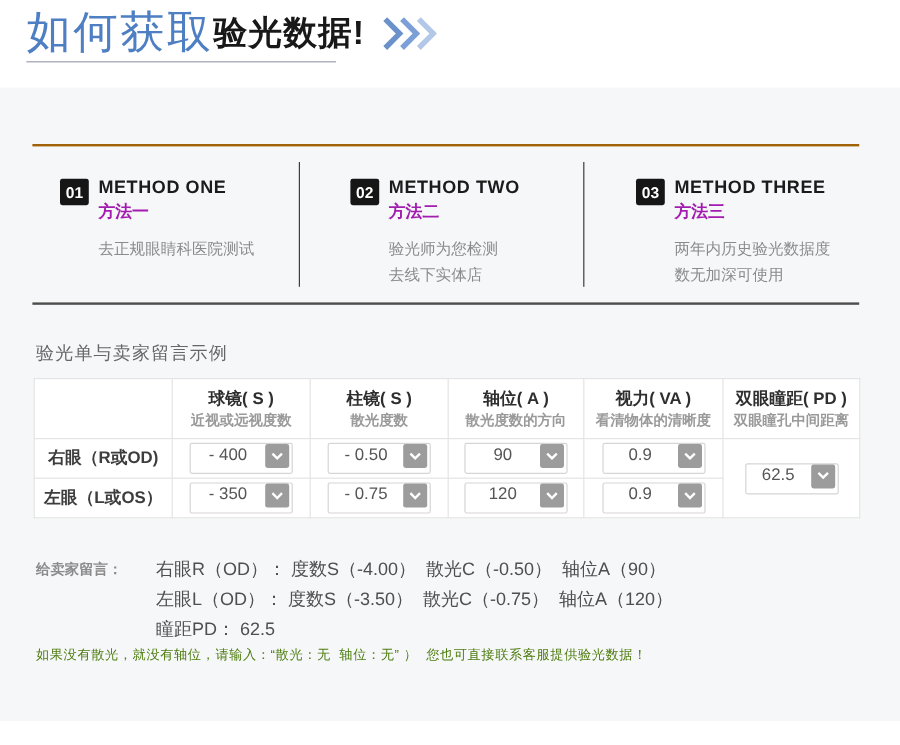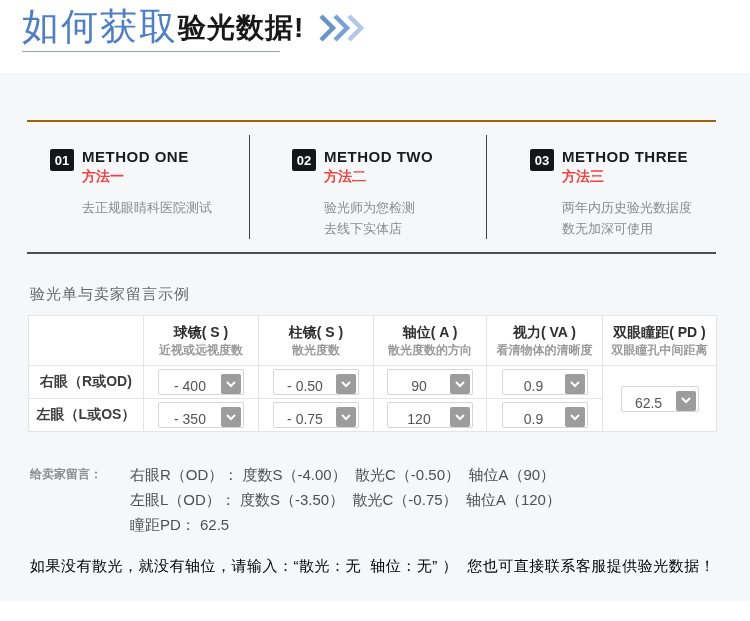--- a/index.html
+++ b/index.html
@@ -20,47 +20,47 @@
   
   .methods { width:689px; margin:47px 0 0 27px; border-top:2px solid #a16207; border-bottom:2px solid #4d4d4d; height:134px; display:flex; }
   .m-col { padding-top:26px; }
   .m-col.c1 { width:222px; padding-left:23px; }
   .m-col.c2 { width:236px; padding-left:42px; }
   .m-col.c3 { flex:1; padding-left:43px; }
   .m-div { width:1px; background:#3e3e3e; margin:13px 0; }
   .m-head { display:flex; align-items:flex-start; }
   .m-num { width:24px; height:22px; background:#161616; color:#fff; font-size:13px; font-weight:700; display:flex; align-items:center; justify-content:center; border-radius:2px; margin-right:8px; margin-top:1px; }
   .m-en { font-size:15px; font-weight:700; color:#1b1b1b; line-height:18px; letter-spacing:0.5px; }
-  .m-cn { font-size:14px; font-weight:700; color:#ef4444; line-height:20px; }
+  .m-cn { font-size:14px; font-weight:700; color:#a21caf; line-height:20px; }
   .m-desc { margin:11px 0 0 32px; font-size:13px; color:#8b8b8b; line-height:21px; }
 
   
   .sec-title { margin:31px 0 0 30px; font-size:15px; font-weight:400; color:#666; letter-spacing:1px; }
 
   
   .otable { margin:11px 0 0 28px; border-collapse:collapse; background:#fff; table-layout:fixed; }
   .otable th, .otable td { border:1px solid #e4e4e4; padding:0; text-align:center; vertical-align:middle; background:#fff; }
   .otable thead th { height:50px; }
   .otable tbody td { height:33px; }
   .ht { font-size:14px; font-weight:700; color:#2e2e2e; line-height:19px; }
   .hs { font-size:12px; color:#9a9a9a; line-height:16px; }
   .row-label { font-size:14px; font-weight:700; color:#3d3d3d; }
 
-  .dd { display:inline-flex; align-items:flex-end; width:86px; height:26px; background:#fff; border:1px solid #d5d5d5; border-radius:2px; vertical-align:middle; cursor:pointer; }
+  .dd { display:inline-flex; align-items:flex-start; width:86px; height:26px; background:#fff; border:1px solid #d5d5d5; border-radius:2px; vertical-align:middle; cursor:pointer; }
   .dd.pd { width:78px; }
   .ddv { flex:1; text-align:center; font-size:14px; color:#555; white-space:pre; }
   .ddb { width:20px; height:20px; min-width:20px; background:#9c9c9c; border-radius:2px; margin-right:2px; display:flex; align-items:center; justify-content:center; }
 
   
   .msg { display:flex; margin:30px 0 0 30px; }
   .msg-label { width:100px; font-size:12px; font-weight:700; color:#8c8c8c; line-height:25px; white-space:pre; }
   .msg-line { font-size:15px; color:#4f4f4f; line-height:25px; white-space:pre; }
 
   
-  .note { margin:20px 0 0 30px; font-size:15px; color:#000000; letter-spacing:0.5px; white-space:pre; }
+  .note { margin:1px 0 0 30px; font-size:11px; color:#4d7c0f; letter-spacing:0.5px; white-space:pre; }
 
   .ftr { height:20px; background:#ffffff; }
 </style>
 </head>
 <body>
 
 <div class="page">
 
   <header class="hdr">
     <div class="title-row">

